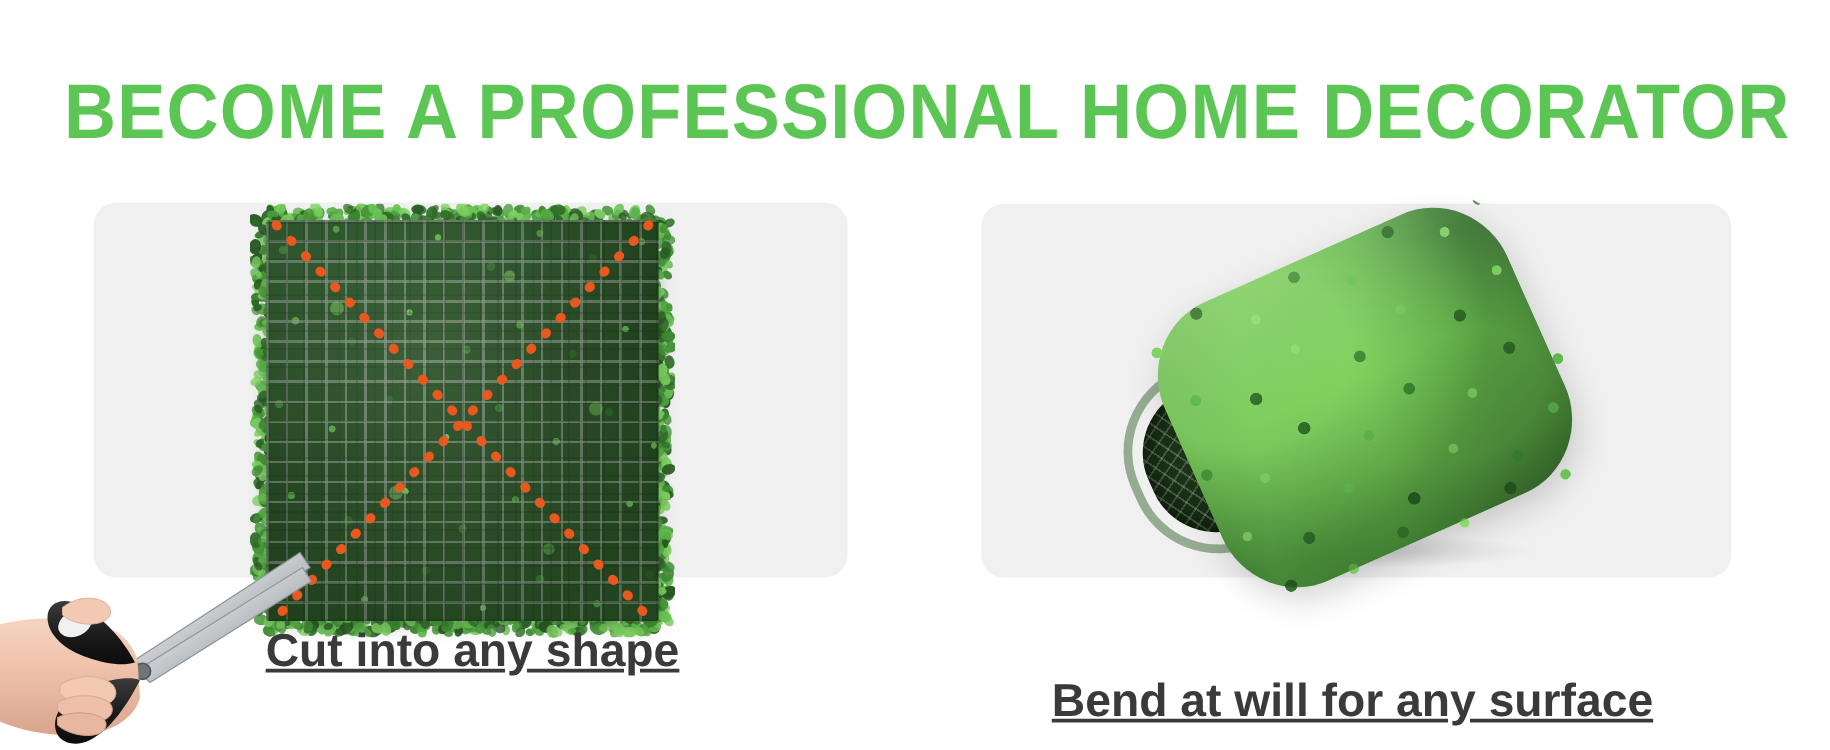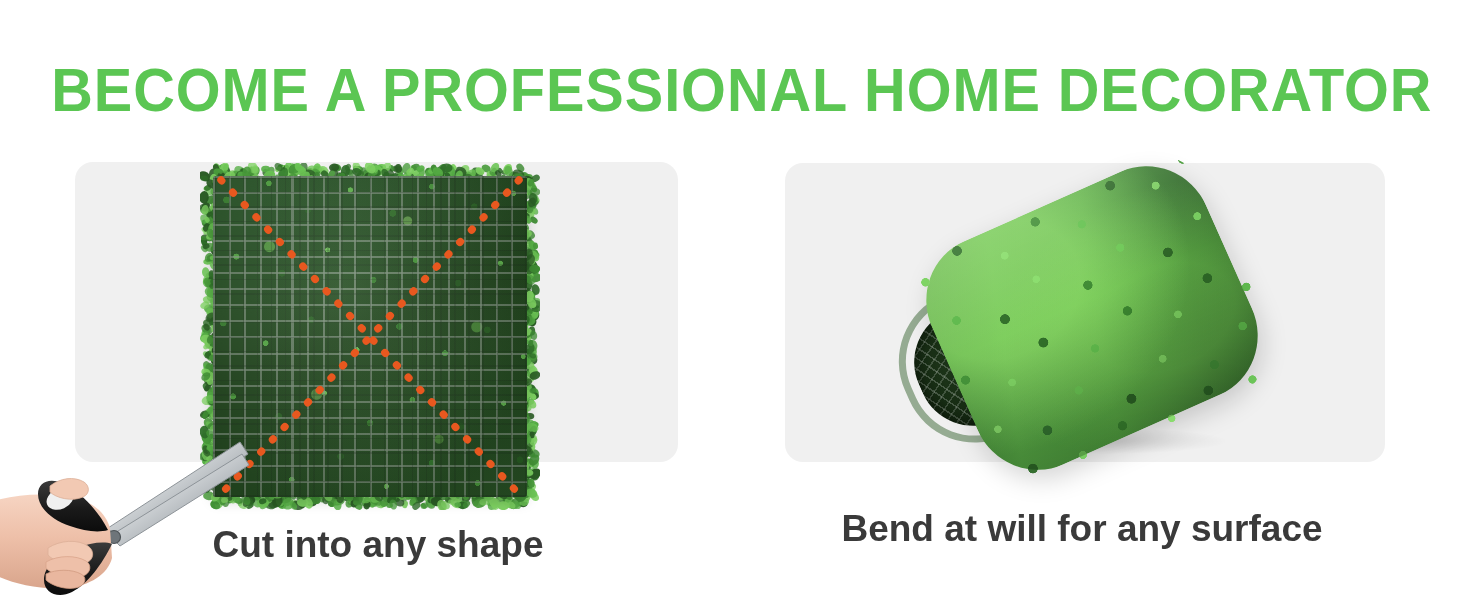--- a/index.html
+++ b/index.html
@@ -43,22 +43,22 @@
     position:absolute;
     color:#3a3a3a;
     font-family:"Liberation Sans",sans-serif;
     font-weight:700;
     font-size:37px;
     line-height:42px;
     white-space:nowrap;
     text-align:center;
     user-select:none;
   }
-  #caption-left{left:78px;top:524px;width:600px;}
-  #caption-right{left:782px;top:508px;width:600px;}
+  #caption-left{left:78px;top:500px;width:600px;text-decoration:underline;}
+  #caption-right{left:782px;top:540px;width:600px;text-decoration:underline;}
 
   
   #mat-wrap{position:absolute;left:213px;top:176px;width:314px;height:321px;}
   .mat{
     position:absolute;inset:0;
     border-radius:3px;
     background:
       radial-gradient(circle at 18% 22%, rgba(120,210,90,.55) 0 5px, transparent 6px),
       radial-gradient(circle at 62% 14%, rgba(150,225,110,.5) 0 4px, transparent 5px),
       radial-gradient(circle at 84% 47%, rgba(110,200,80,.5) 0 5px, transparent 6px),

